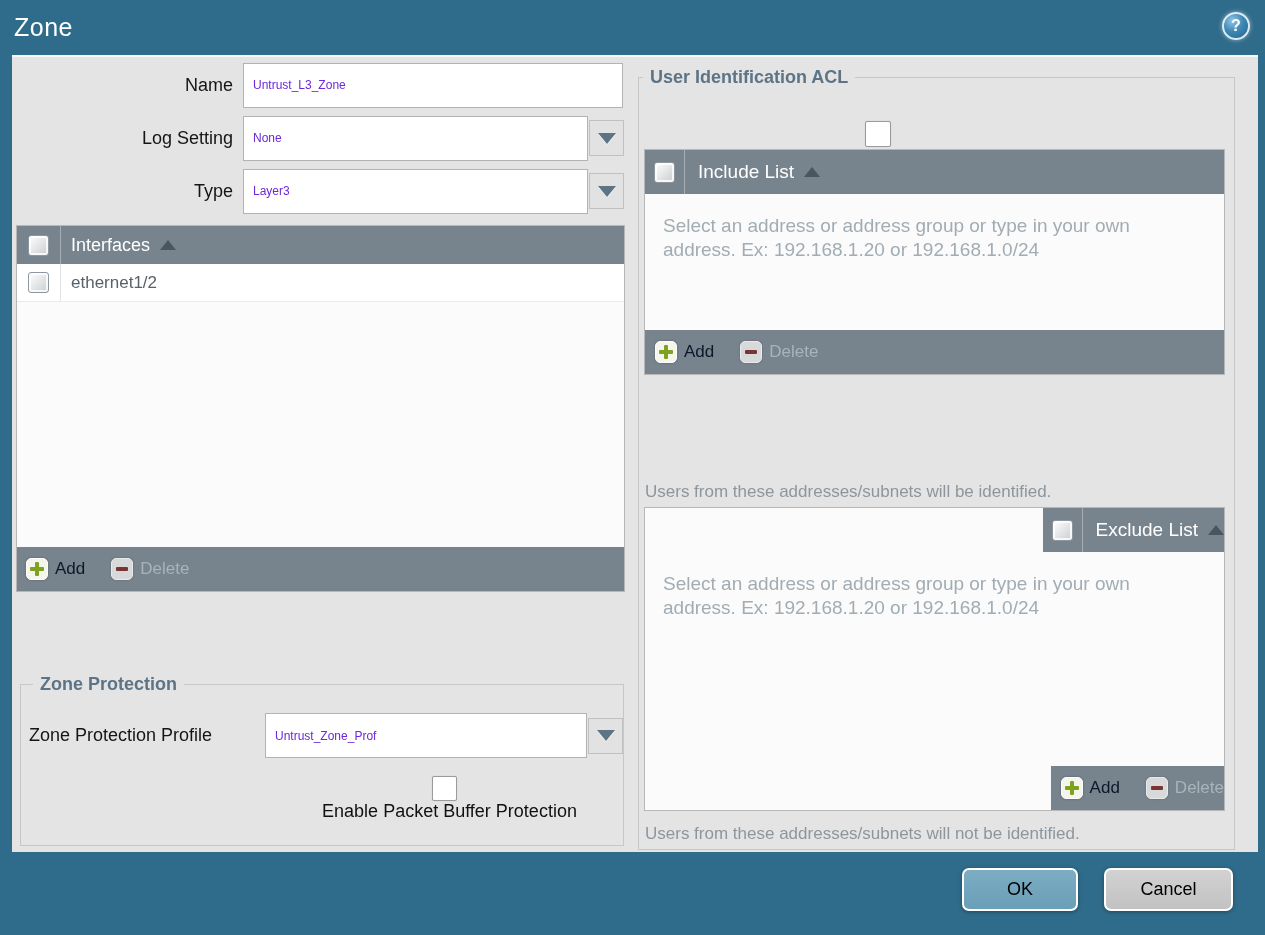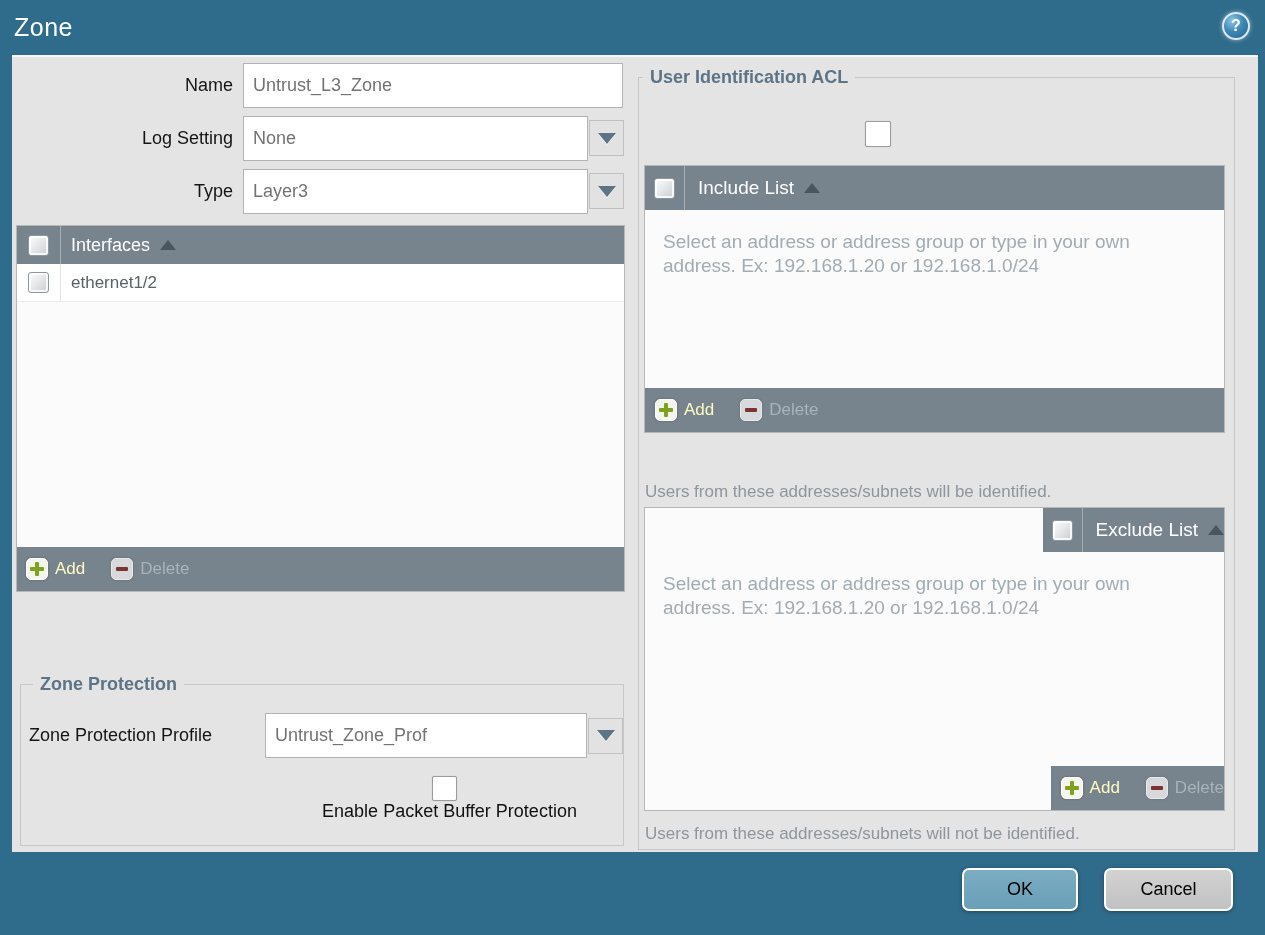--- a/index.html
+++ b/index.html
@@ -37,21 +37,21 @@
   
   .form-area { position:absolute; left:0; top:10px; width:625px; }
   .frow { display:flex; align-items:center; height:36px; margin-bottom:17px; }
   .flabel {
     width:221px; text-align:right; font-size:18px; color:#151515;
     margin-right:10px; white-space:nowrap;
   }
   .tinput {
     height:45px; border:1px solid #b3b3b3; background:#ffffff;
     font-family:"Liberation Sans", sans-serif;
-    font-size:18px; color:#737373; padding:0 9px; outline:none;
+    font-size:12px; color:#6d28d9; padding:0 9px; outline:none;
   }
   .w-full { width:380px; }
   .w-dd { width:345px; }
   .ddbtn {
     width:35px; height:36px; margin-left:1px;
     background:#e2e2e2; border:1px solid #c0c0c0;
     display:flex; align-items:center; justify-content:center; cursor:pointer;
   }
   .tri-down {
     width:0; height:0;
@@ -100,21 +100,21 @@
   .icon-del {
     width:22px; height:22px; border-radius:5px; position:relative;
     background:#d7d9da; border:1px solid #e9eaea;
     box-shadow:0 0 2px rgba(0,0,0,.25);
   }
   .icon-del::before {
     content:""; position:absolute; left:4px; right:4px; top:8px; bottom:8px;
     background:#7a3434; border-radius:1px;
   }
   .tool-label { font-size:17px; margin-left:7px; }
-  .lbl-on { color:#fef9c3; }
+  .lbl-on { color:#0f172a; }
   .lbl-off { color:#a9b3ba; }
 
   
   .itable { position:absolute; left:4px; top:168px; width:609px; height:367px;justify-content:space-between; }
   .itable .thead { height:38px; }
   .itable .chkcol { width:44px; }
   .irow {
     height:38px; background:#ffffff; border-bottom:1px solid #ebebeb;
     display:flex; align-items:center; font-size:17px; color:#59626a; cursor:pointer;
   }
@@ -148,21 +148,21 @@
   
   .uid-fieldset {
     position:absolute; left:626px; top:10px; width:597px; height:783px;
   }
   .uid-inner { position:relative; width:100%; height:100%; }
   .enable-row { position:absolute; left:226px; top:33px; display:flex; align-items:center; }
   .enable-row .cb-plain { width:26px; height:26px; }
   .enable-row .cb-label { font-size:19px; }
 
   .acl-table { position:absolute; left:5px; width:581px; }
-  .acl-include { top:77px; height:268px; }
+  .acl-include { top:61px; height:226px; }
   .acl-exclude { top:419px; height:304px;align-items:flex-end; }
   .acl-table .thead { height:44px; }
   .acl-table .chkcol { width:40px; }
   .acl-table .thead-label { font-size:19px; margin-left:13px; }
   .acl-body {
     flex:1; padding:20px 18px 0 18px;
     font-size:19px; color:#a1acb3; line-height:1.28;
   }
   .acl-table .tfoot { height:44px; padding-left:10px; gap:26px; }
 

